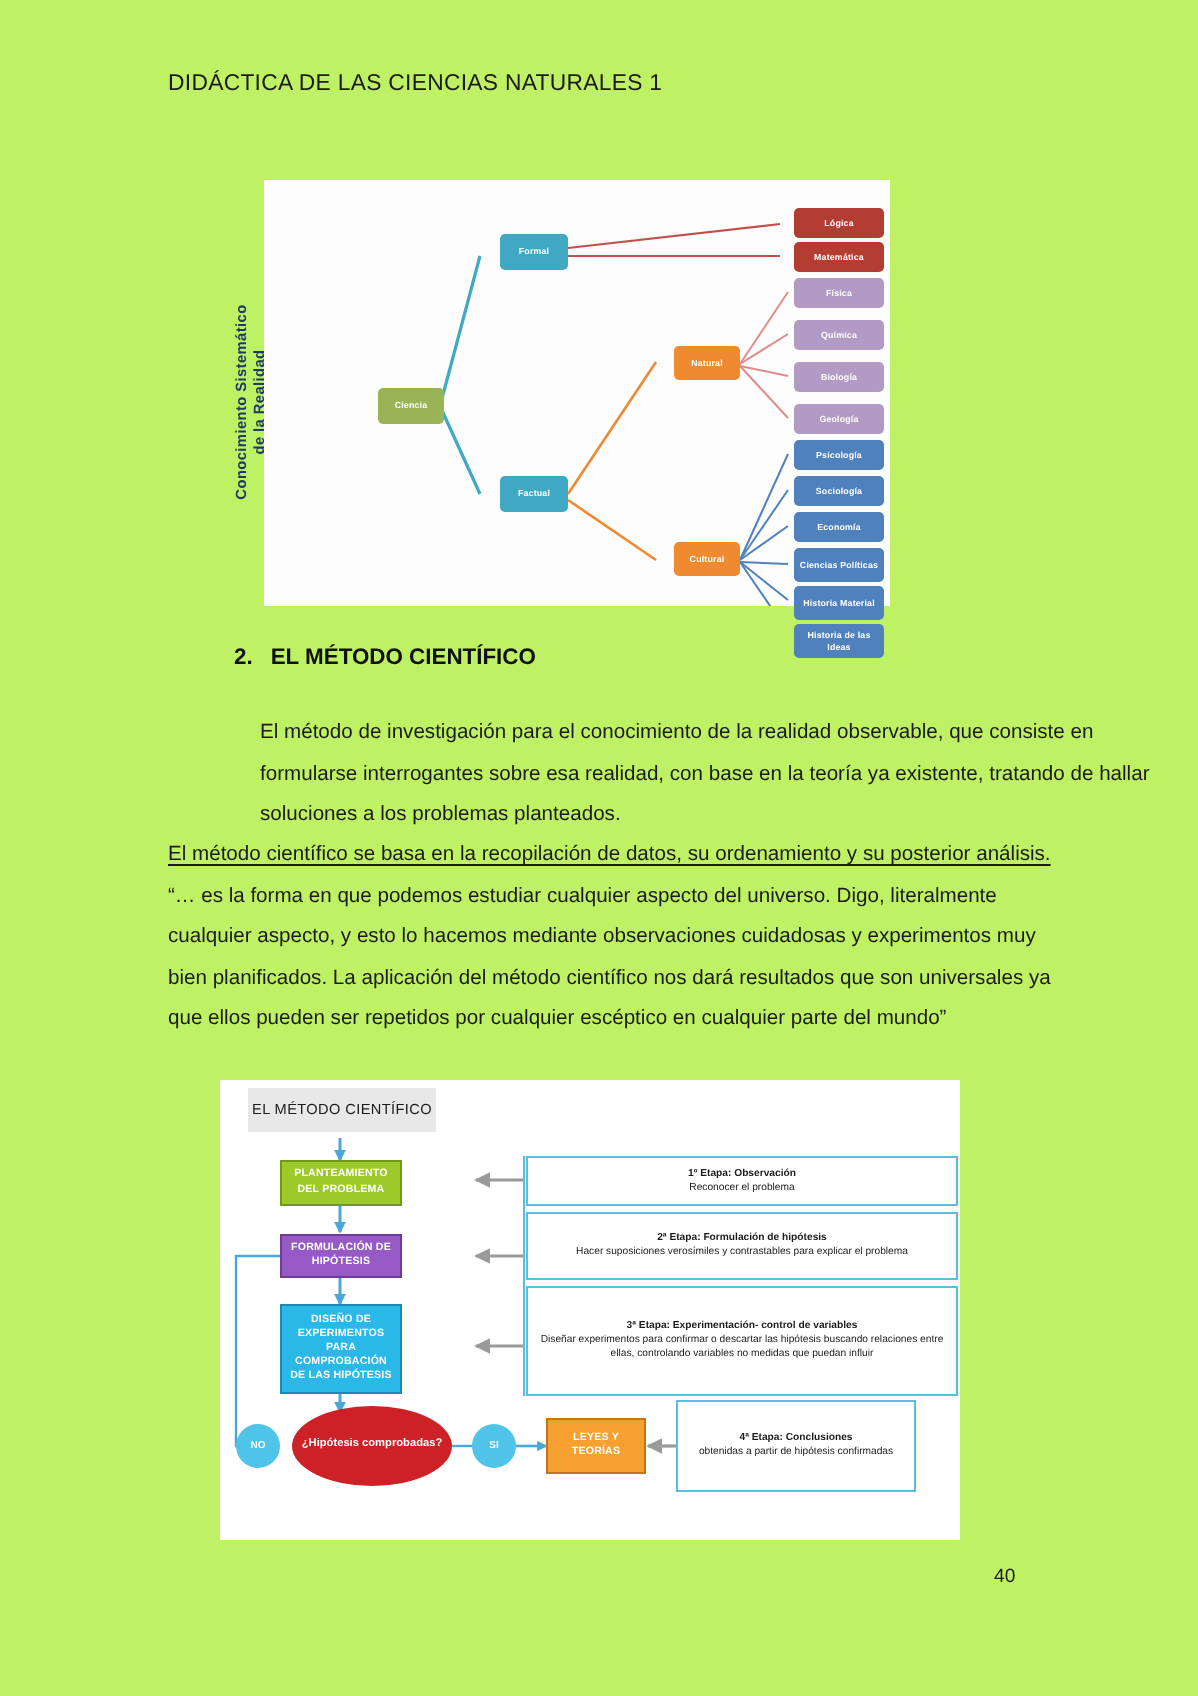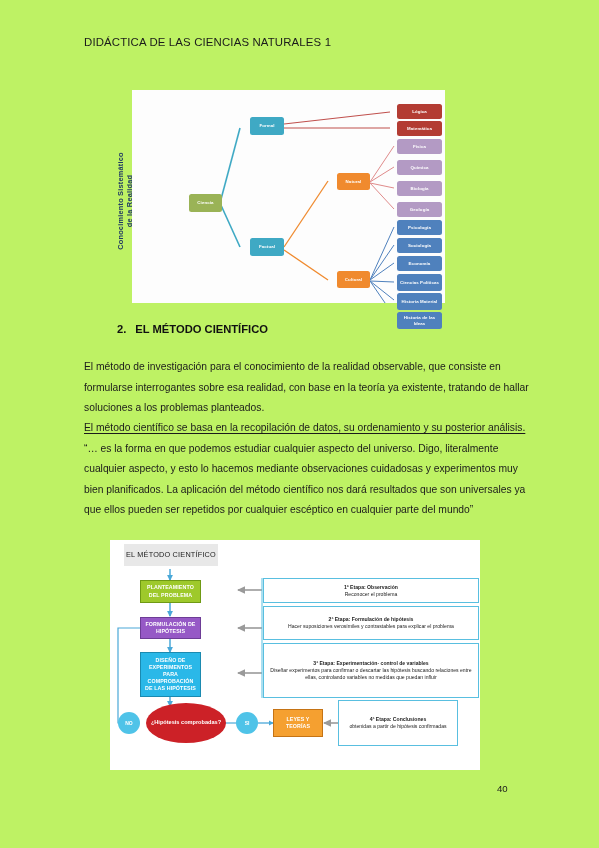--- a/index.html
+++ b/index.html
@@ -101,21 +101,21 @@
   
   .para {
     position: absolute;
     left: 84px;
     width: 448px;
     font-size: 10.3px;
     line-height: 20.4px;
     color: #1b1b1b;
     text-align: left;
   }
-  .para.p1 { top: 347px; }
+  .para.p1 { top: 347px; margin-left: 46px; }
   .para.p2 { top: 408px; }
   .para .u { text-decoration: underline; text-underline-offset: 2px; margin-top: 44px; }
 
   
   .fig-flow {
     position: absolute;
     left: 110px; top: 540px;
     width: 370px; height: 230px;
     background: #ffffff;
   }

